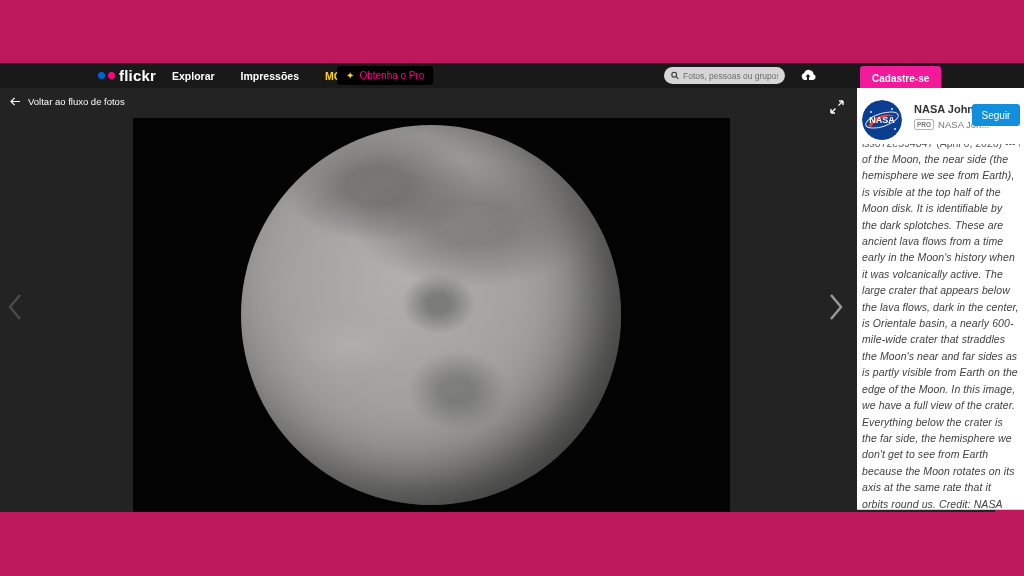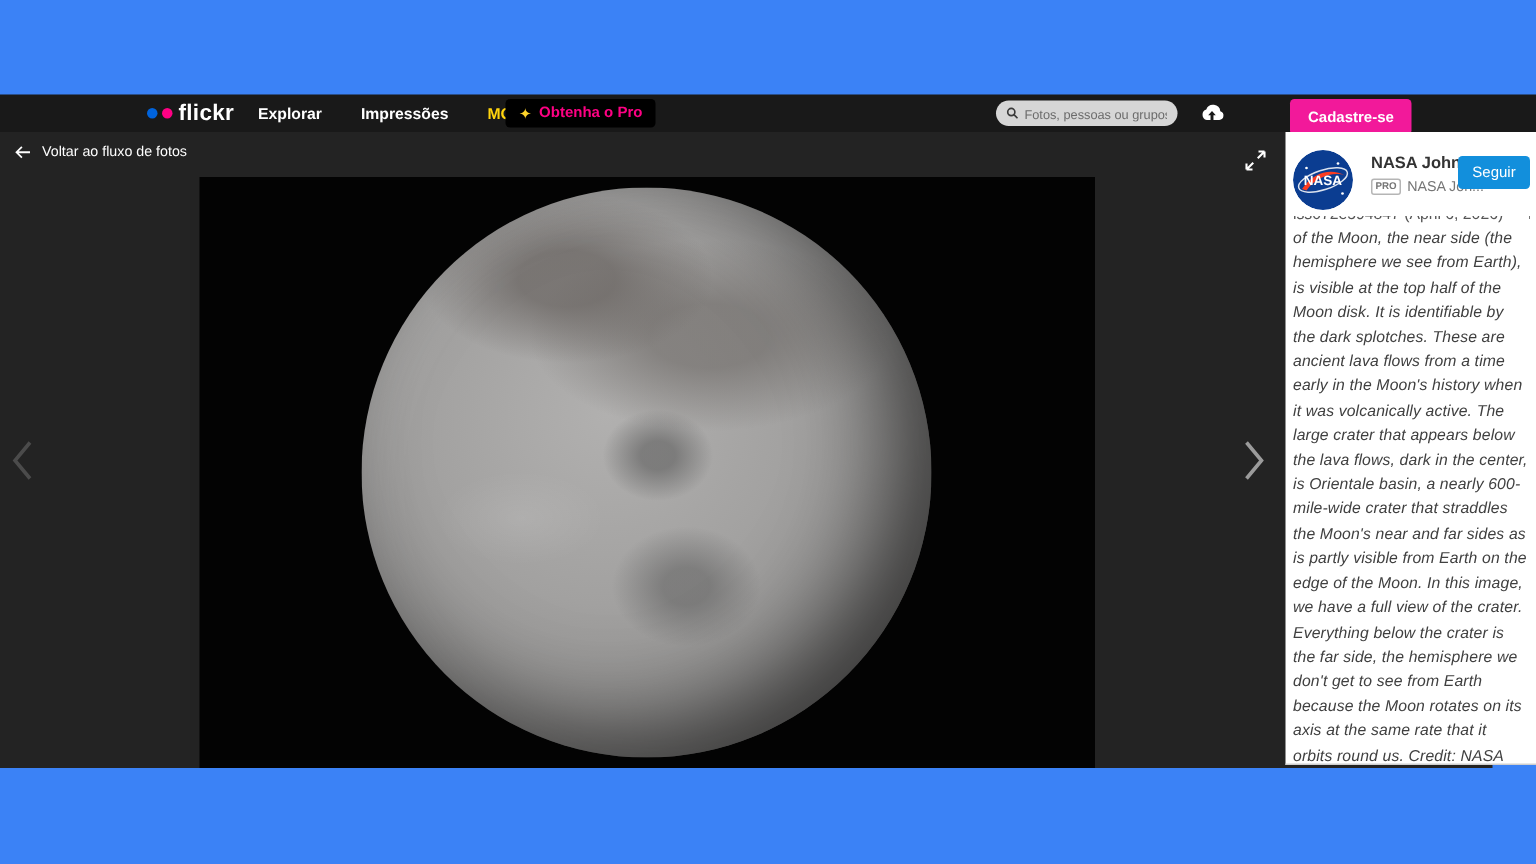--- a/index.html
+++ b/index.html
@@ -1,31 +1,31 @@
 <!DOCTYPE html>
 <html><head>
 <meta charset="utf-8">
 <style>
   * { margin:0; padding:0; box-sizing:border-box; }
   html,body { width:1024px; height:576px; background:#ffffff; font-family:"Liberation Sans", sans-serif; overflow:hidden; }
-  .stage { position:relative; width:1024px; height:576px; background:#3b82f6; }
+  .stage { position:relative; width:1024px; height:576px; background:#be185d; }
 
   
   .nav { position:absolute; left:0; top:63px; width:1024px; height:25px; background:#191919; display:flex; align-items:center; }
   .logo { position:absolute; left:98px; top:0; height:25px; display:flex; align-items:center; gap:4px; cursor:pointer; }
   .logo .dot { width:7px; height:7px; border-radius:50%; display:inline-block; }
   .logo .dot.blue { background:#0063dc; }
   .logo .dot.pink { background:#ff0084; margin-left:-1px; }
   .logo .word { color:#fff; font-weight:bold; font-size:15px; letter-spacing:.2px; }
   .nav-links { position:absolute; left:172px; top:0; height:25px; display:flex; align-items:center; gap:26px; }
   .nav-link { color:#ffffff; font-size:10.5px; font-weight:700; cursor:pointer; white-space:nowrap; }
   .nav-link.mode { color:#ffd40d; }
   .pro-btn { position:absolute; left:337px; top:3px; height:19px; background:#000; border-radius:3px; display:flex; align-items:center; padding:0 9px; gap:5px; cursor:pointer; }
   .pro-btn .spark { color:#ffd42a; font-size:10px; }
-  .pro-btn .txt { color:#ff0084; font-size:10px; font-weight:700; white-space:nowrap; }
+  .pro-btn .txt { color:#ff0084; font-size:10px; font-weight:400; white-space:nowrap; }
   .search-pill { position:absolute; left:664px; top:4px; width:121px; height:17px; background:#d6d6d6; border-radius:9px; display:flex; align-items:center; padding:0 7px; gap:4px; }
   .search-pill input { border:none; outline:none; background:transparent; font-size:8.5px; color:#444; width:100%; font-family:"Liberation Sans", sans-serif; }
   .search-pill input::placeholder { color:#6b6b6b; }
   .cloud { position:absolute; left:799px; top:4px; width:18px; height:17px; cursor:pointer; }
   .login { position:absolute; left:828px; top:17px; height:25px; display:flex; align-items:center; color:#fff; font-size:10.5px; font-weight:600; cursor:pointer; }
   .signup { position:absolute; left:860px; top:3px; height:19px; background:#f2199a; border-radius:3px; color:#fff; font-size:10px; font-weight:700; display:flex; align-items:center; padding:12px 12px; cursor:pointer; white-space:nowrap; }
 
   
   .viewer { position:absolute; left:0; top:88px; width:995px; height:424px; background:#232323; }
   .back { position:absolute; left:10px; top:8px; display:flex; align-items:center; gap:7px; color:#fefefe; font-size:9.5px; cursor:pointer; }

